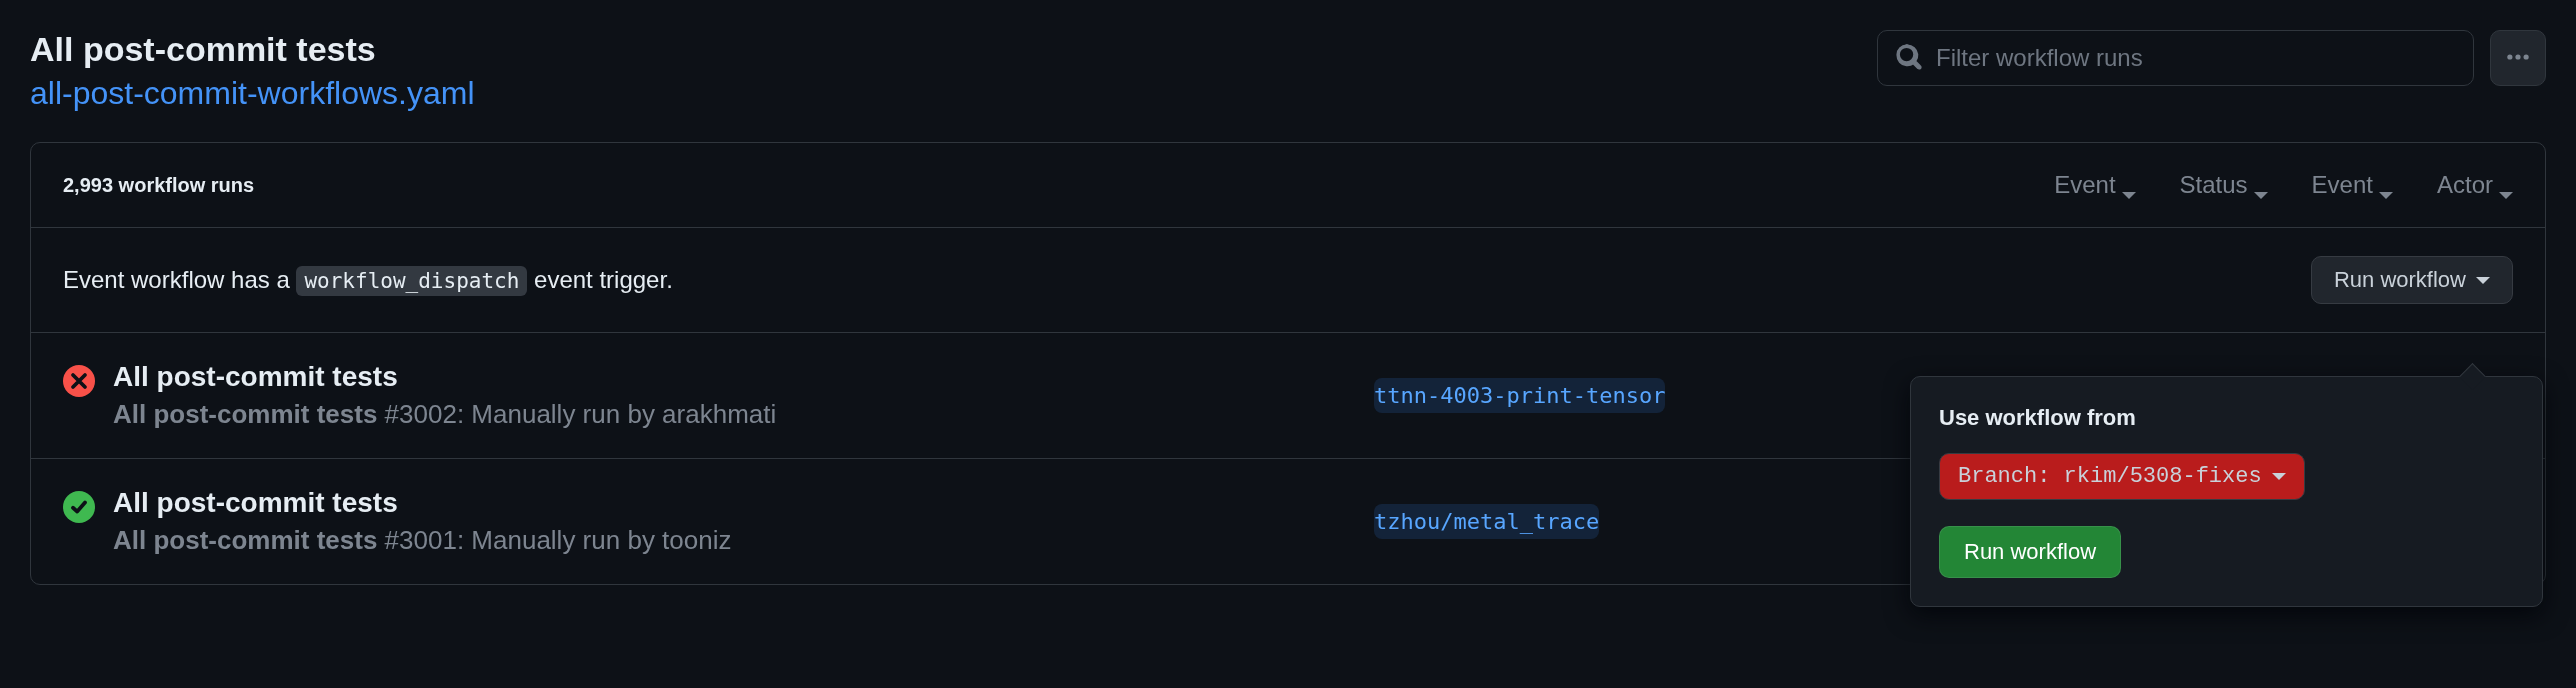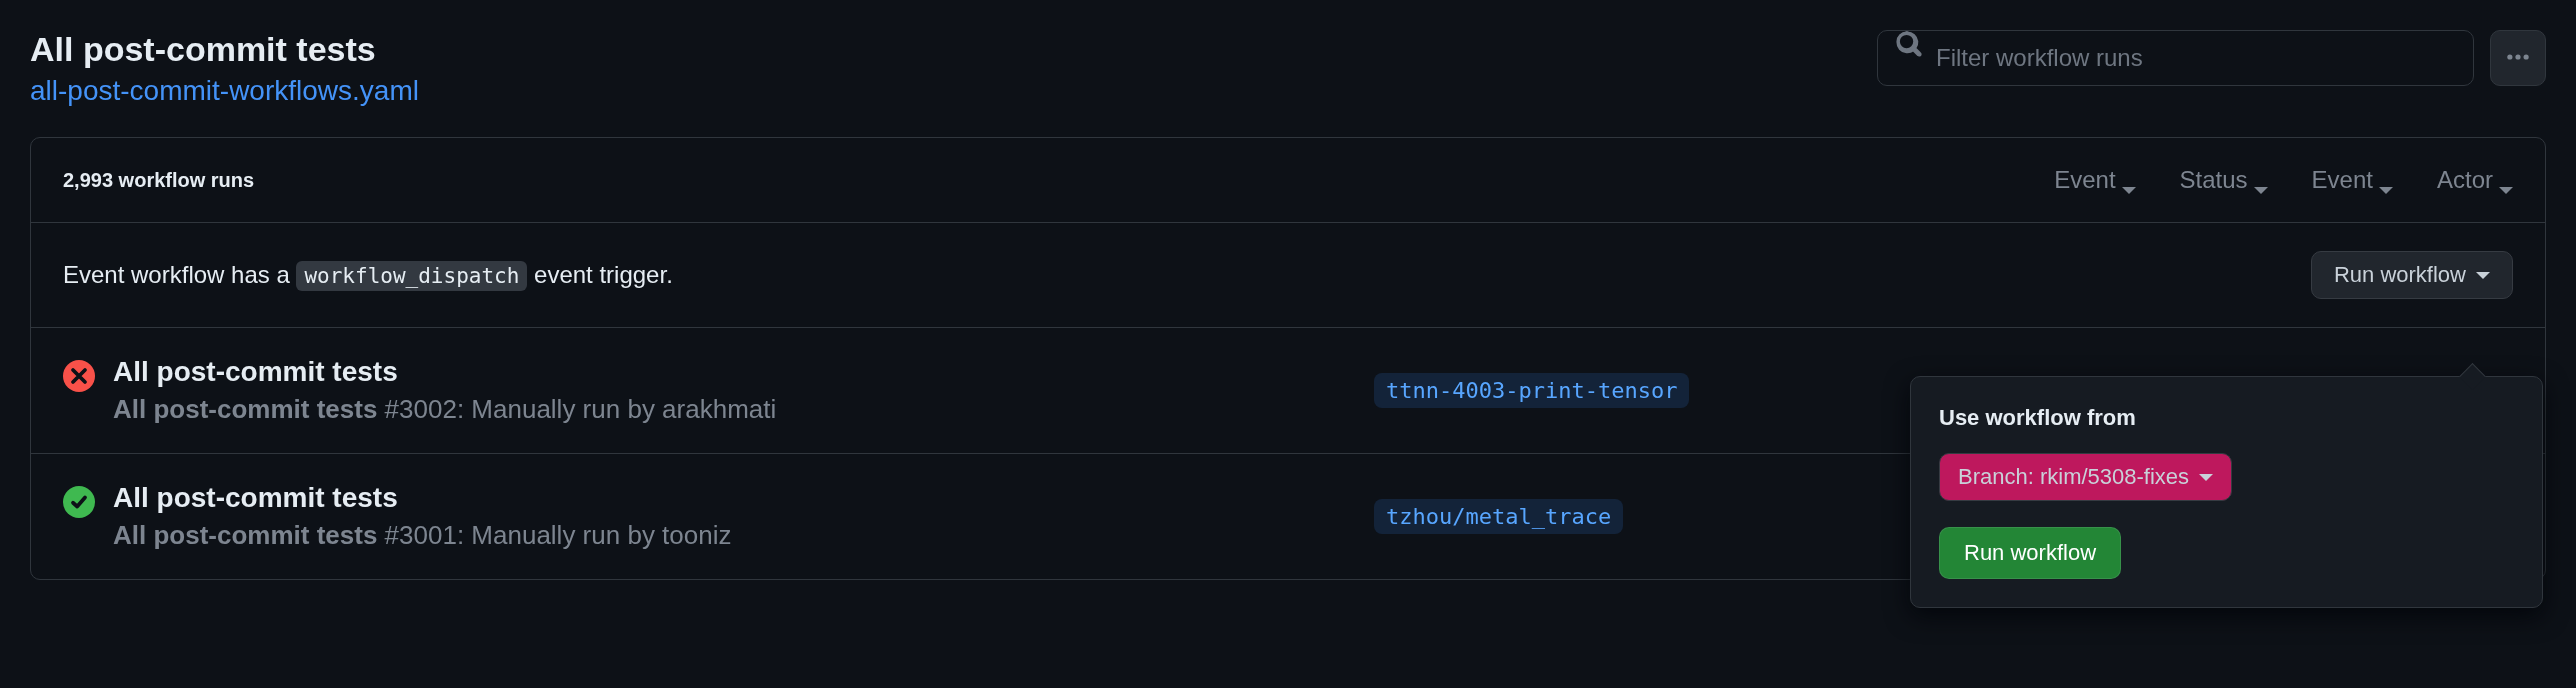--- a/index.html
+++ b/index.html
@@ -21,30 +21,31 @@
       padding-bottom: 30px;
     }
     .title-group h1 {
       font-size: 34px;
       font-weight: 600;
       color: #e6edf3;
       margin-bottom: 6px;
     }
     .file-link {
       color: #4493f8;
-      font-size: 28px;
+      font-size: 32px;
       text-decoration: none;
     }
     .header-right {
       display: flex;
       gap: 16px;
       align-items: center;
     }
     .search-box {
       display: flex;
+      align-items: center;
       background: #0d1117;
       border: 1px solid #30363d;
       border-radius: 10px;
       padding: 0 18px;
       width: 597px;
       height: 56px;
     }
     .search-box input {
       background: transparent;
       border: none;
@@ -161,21 +162,21 @@
     .run-sub {
       font-size: 26px;
       color: #7d8590;
     }
     .run-sub strong { font-weight: 600; color: #7d8590; }
     .branch-badge {
       background: rgba(56,139,253,0.15);
       color: #58a6ff;
       font-family: ui-monospace, SFMono-Regular, Menlo, Consolas, monospace;
       font-size: 22px;
-      padding: 5px 12px;
+      padding: 5px 0;
       border-radius: 8px;
       position: absolute;
       left: 1343px;
     }
     .run-meta {
       display: flex;
       align-items: center;
       gap: 8px;
       color: #7d8590;
       font-size: 22px;
@@ -205,31 +206,32 @@
       border-top: 1px solid #30363d;
       border-left: 1px solid #30363d;
       transform: rotate(45deg);
     }
     .popover-title {
       font-size: 22px;
       font-weight: 600;
       margin-bottom: 22px;
     }
     .branch-select {
-      background: #be185d;
+      background: #b91c1c;
       border: 1px solid #363b42;
       color: #c9d1d9;
       font-size: 22px;
       padding: 10px 18px;
       border-radius: 10px;
       display: inline-flex;
       align-items: center;
       gap: 10px;
       margin-bottom: 26px;
       cursor: pointer;
+      font-family: Liberation Mono, monospace;
     }
     .green-btn {
       background: #238636;
       border: 1px solid rgba(240,246,252,0.1);
       color: #fff;
       font-size: 22px;
       font-weight: 500;
       padding: 12px 24px;
       border-radius: 10px;
       cursor: pointer;

